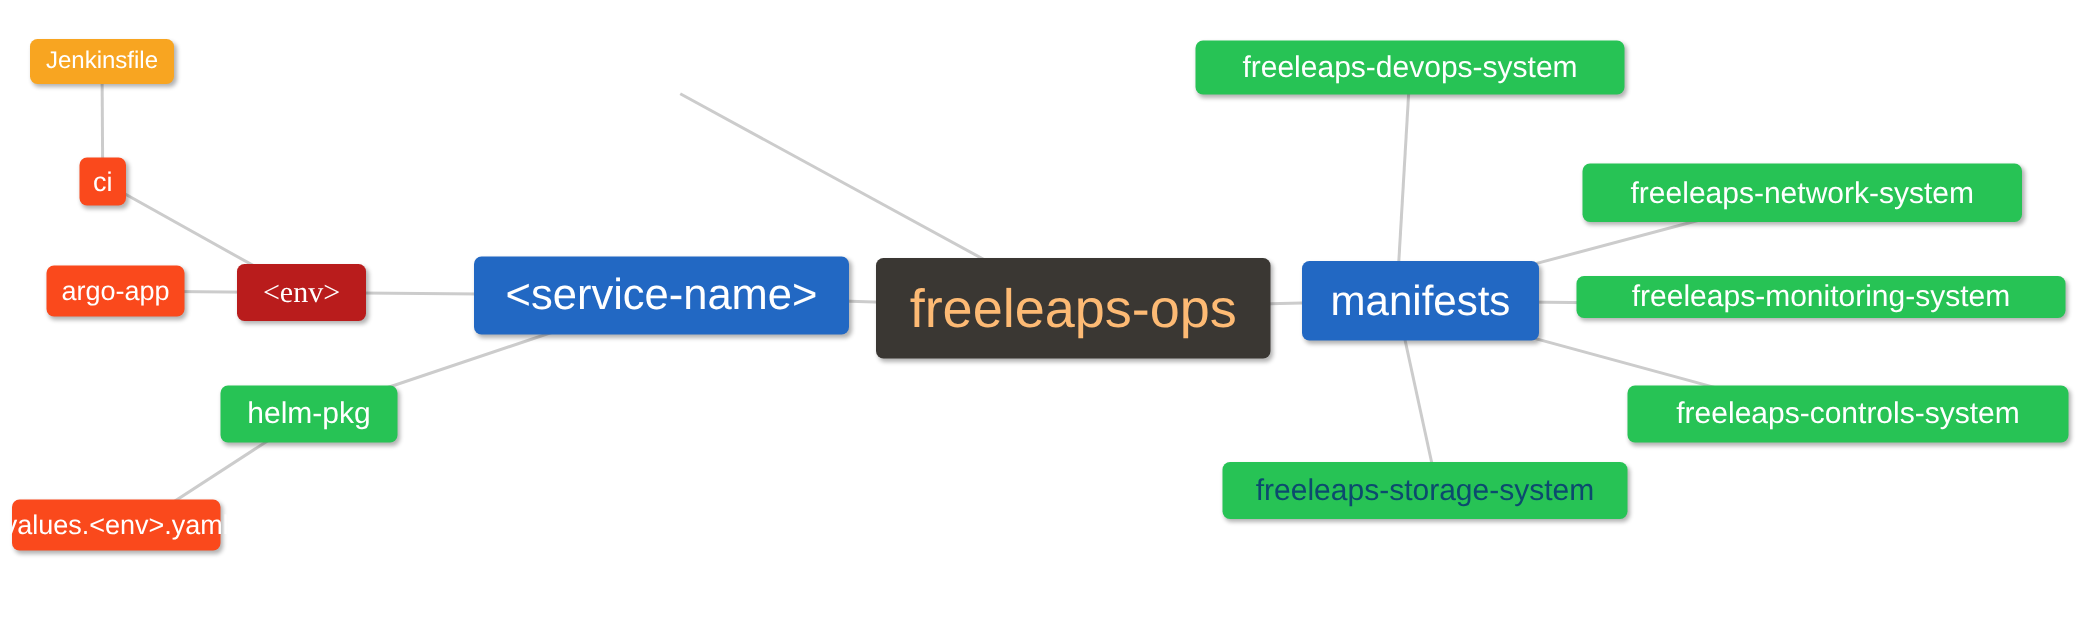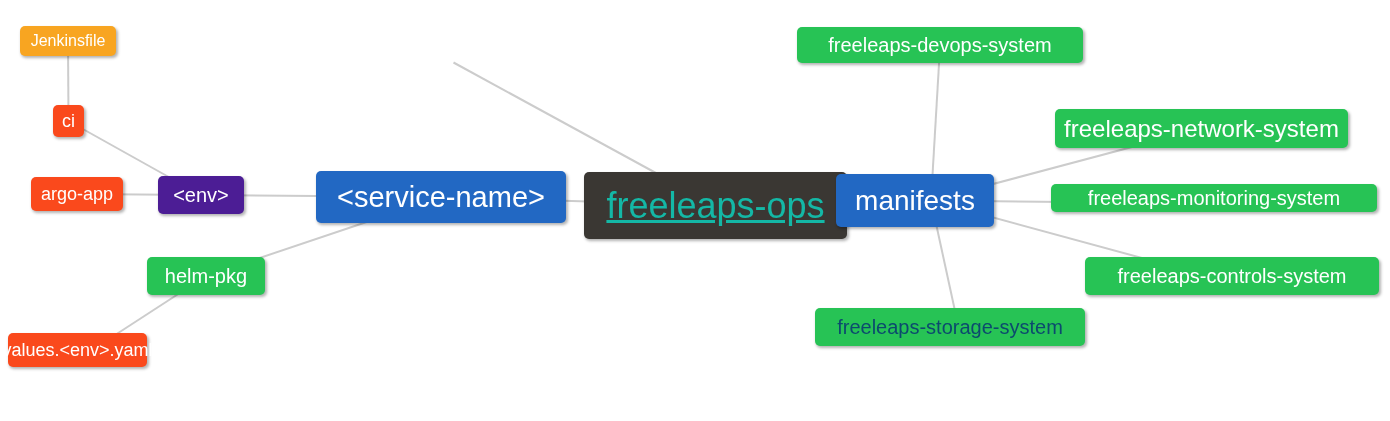--- a/index.html
+++ b/index.html
@@ -48,24 +48,24 @@
       <line x1="931" y1="200.5" x2="940" y2="47" stroke="#cccccc" stroke-width="2"></line>
       <line x1="931" y1="200.5" x2="1201.5" y2="128.5" stroke="#cccccc" stroke-width="2"></line>
       <line x1="931" y1="200.5" x2="1214" y2="203.5" stroke="#cccccc" stroke-width="2"></line>
       <line x1="931" y1="200.5" x2="1208" y2="276" stroke="#cccccc" stroke-width="2"></line>
       <line x1="931" y1="200.5" x2="958.5" y2="327" stroke="#cccccc" stroke-width="2"></line>
     </svg>
 
 <div class="node" style="left: 20px; top: 26px; width: 96px; height: 30px; font-size: 16px; background: rgb(248, 165, 33); color: rgb(255, 255, 255);">Jenkinsfile</div>
     <div class="node" style="left: 53px; top: 105px; width: 31px; height: 32px; font-size: 18px; background: rgb(250, 73, 28); color: rgb(255, 255, 255);">ci</div>
     <div class="node" style="left: 31px; top: 177px; width: 92px; height: 34px; font-size: 18px; background: rgb(250, 73, 28); color: rgb(255, 255, 255);">argo-app</div>
-    <div class="node" style="left: 158px; top: 176px; width: 86px; height: 38px; font-size: 20px; background: #4c1d95; color: rgb(255, 255, 255);">&lt;env&gt;</div>
+    <div class="node" style="left: 158px; top: 176px; width: 86px; height: 38px; font-size: 20px; background: #b91c1c; color: rgb(255, 255, 255); font-family: Liberation Serif, serif;">&lt;env&gt;</div>
     <div class="node" style="left: 316px; top: 171px; width: 250px; height: 52px; font-size: 29px; background: rgb(34, 104, 195); color: #ffffff;">&lt;service-name&gt;</div>
     <div class="node" style="left: 147px; top: 257px; width: 118px; height: 38px; font-size: 20px; background: rgb(39, 195, 85); color: rgb(255, 255, 255);">helm-pkg</div>
     <div class="node" style="left: 8px; top: 333px; width: 139px; height: 34px; font-size: 18px; background: rgb(250, 73, 28); color: rgb(255, 255, 255);">values.&lt;env&gt;.yaml</div>
-    <div class="node" style="left: 584px; top: 172px; width: 263px; height: 67px; font-size: 36px; background: rgb(58, 55, 51); color: #14b8a6; text-decoration: underline;">freeleaps-ops</div>
-    <div class="node" style="left: 836px; top: 174px; width: 158px; height: 53px; font-size: 28px; background: rgb(34, 104, 195); color: rgb(255, 255, 255);">manifests</div>
+    <div class="node" style="left: 584px; top: 172px; width: 263px; height: 67px; font-size: 36px; background: rgb(58, 55, 51); color: #fdba74;">freeleaps-ops</div>
+    <div class="node" style="left: 868px; top: 174px; width: 158px; height: 53px; font-size: 28px; background: rgb(34, 104, 195); color: rgb(255, 255, 255);">manifests</div>
     <div class="node" style="left: 797px; top: 27px; width: 286px; height: 36px; font-size: 20px; background: rgb(39, 195, 85); color: rgb(255, 255, 255);">freeleaps-devops-system</div>
-    <div class="node" style="left: 1055px; top: 109px; width: 293px; height: 39px; font-size: 24px; background: rgb(39, 195, 85); color: rgb(255, 255, 255); text-align: center;">freeleaps-network-system</div>
+    <div class="node" style="left: 1055px; top: 109px; width: 293px; height: 39px; font-size: 20px; background: rgb(39, 195, 85); color: rgb(255, 255, 255); text-align: center;">freeleaps-network-system</div>
     <div class="node" style="left: 1051px; top: 184px; width: 326px; height: 28px; font-size: 20px; background: rgb(39, 195, 85); color: rgb(255, 255, 255);">freeleaps-monitoring-system</div>
     <div class="node" style="left: 1061px; top: 257px; width: 294px; height: 38px; font-size: 20px; background: rgb(39, 195, 85); color: rgb(255, 255, 255); margin-left: 24px;">freeleaps-controls-system</div>
     <div class="node" style="left: 815px; top: 308px; width: 270px; height: 38px; font-size: 20px; background: rgb(39, 195, 85); color: #0c4a6e;">freeleaps-storage-system</div>
   </div>
 
 </body></html>

